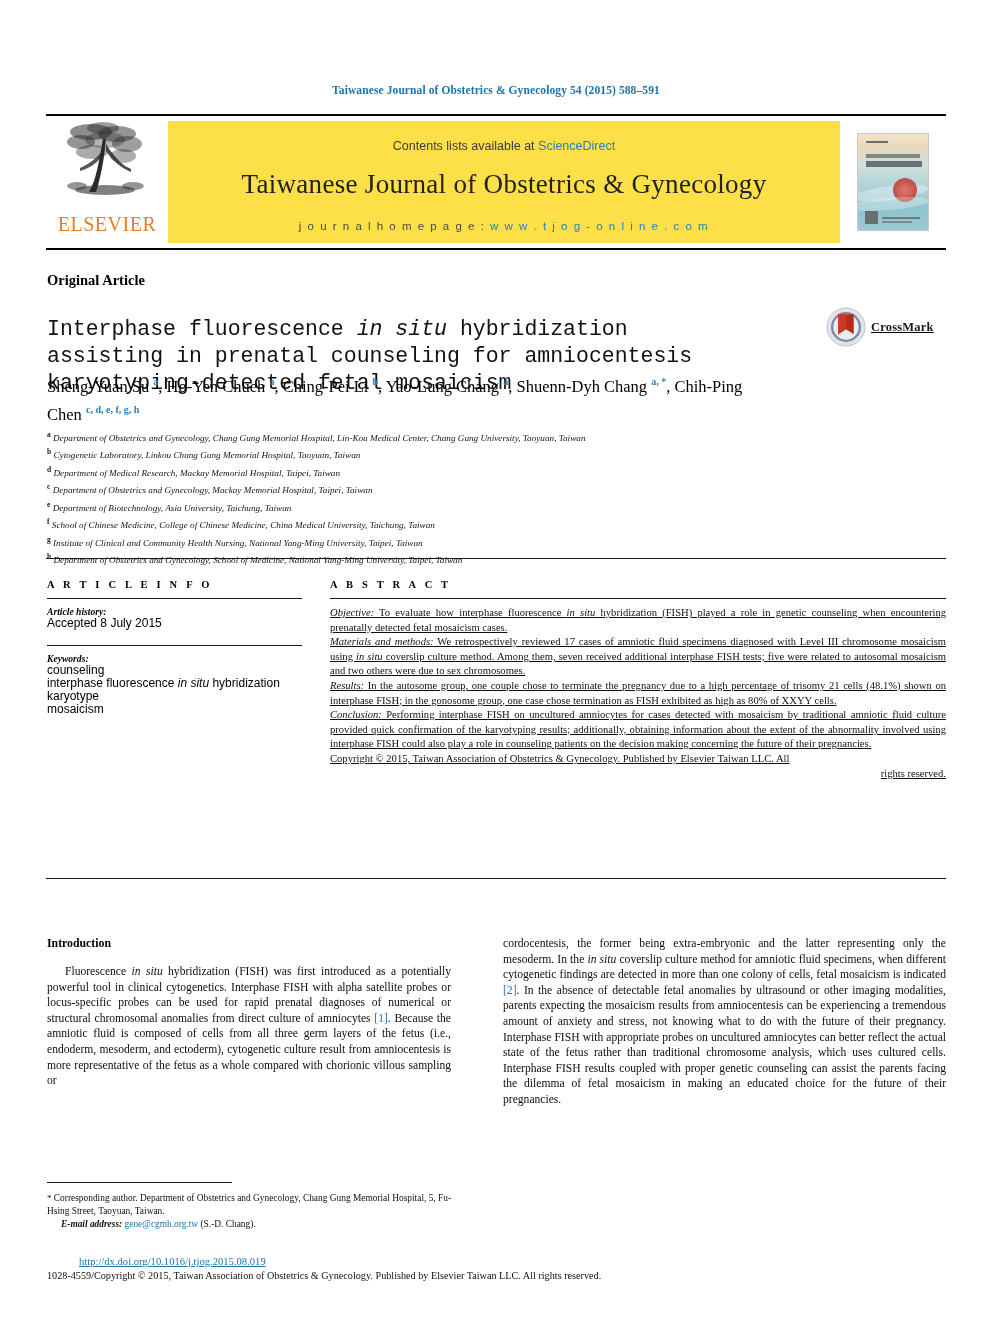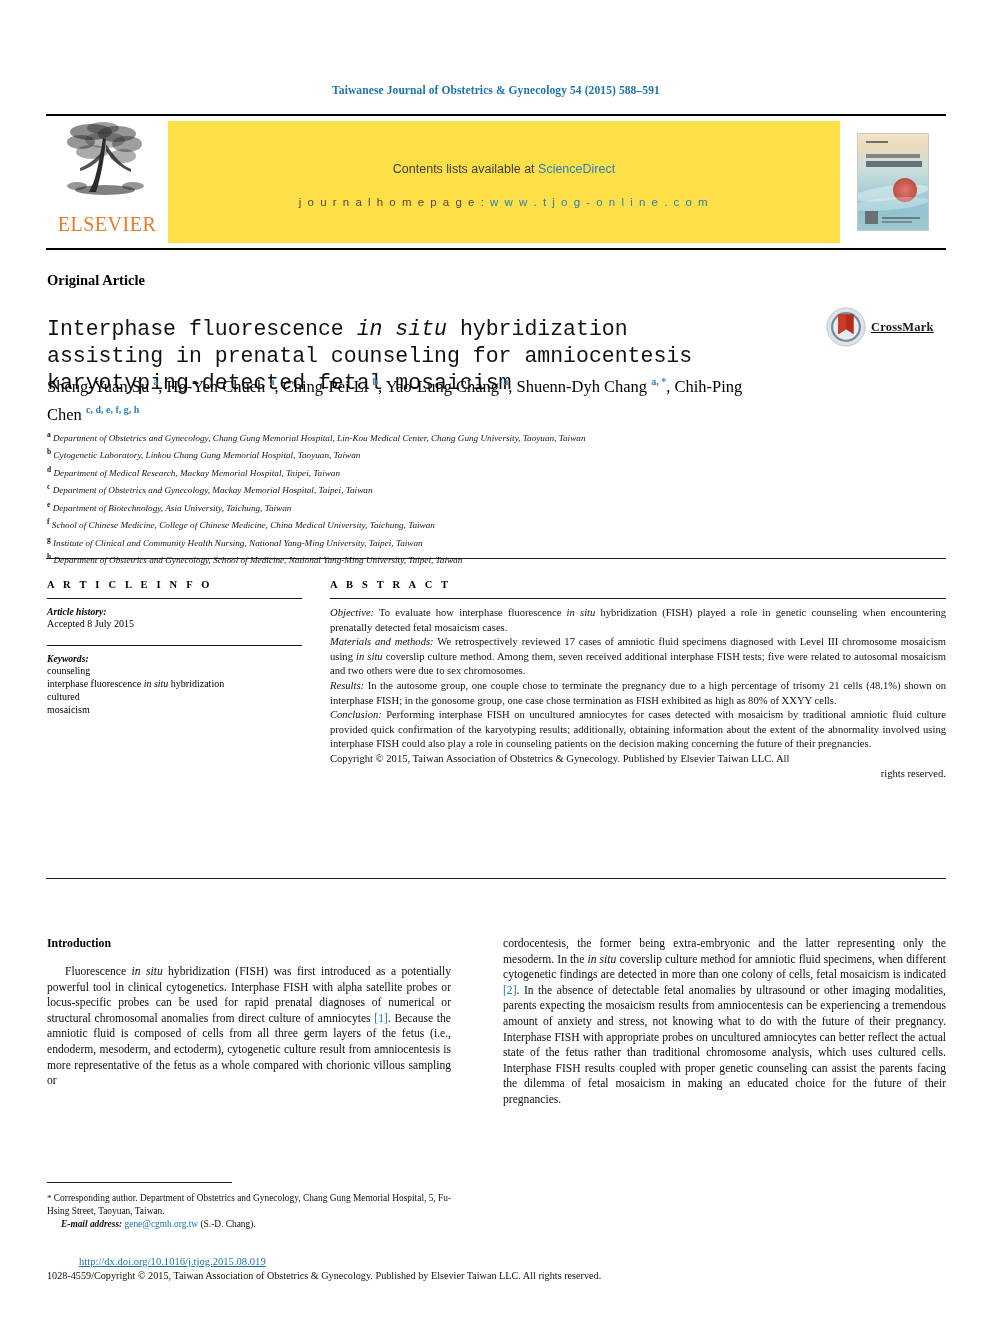--- a/index.html
+++ b/index.html
@@ -136,28 +136,28 @@
     letter-spacing: 3.2px; margin-bottom: 8px;
   }
   .hrule { border-top: 1.1px solid #1a1a1a; margin: 0 0 7px 0; }
   .hrule.wide { width: 255px; }
 
   .info-label {
     font-family: "Liberation Serif", serif; font-size: 9.6px; font-style: italic; font-weight: bold;
     margin: 0;
   }
   .info-val {
-    font-family: Liberation Serif, serif; font-size: 10px; margin: 0; line-height: 13px;
+    font-family: Liberation Sans, sans-serif; font-size: 12px; margin: 0; line-height: 13px;
   }
   .kw-block { margin-top: 15px; }
   .kw-rule { border-top: 1.1px solid #1a1a1a; margin-bottom: 7px; width: 255px; }
 
   .abstract-body {
     font-family: "Liberation Serif", serif; font-size: 10.6px; line-height: 14.6px;
-    text-align: justify; color: #101010;
+    text-align: justify; color: #101010; text-decoration: underline;
   }
   .abstract-body p { margin: 0; }
   .abstract-body .lead { font-style: italic; font-weight: normal; }
   .abstract-body i { font-style: italic; }
   .copyright { text-align: justify; }
   .copyright .last { display: block; text-align: right; }
 
   
   .col-left  { position: absolute; left: 47px;  top: 920px; width: 404px; }
   .col-right { position: absolute; left: 503px; top: 920px; width: 443px; }
@@ -222,20 +222,21 @@
             <ellipse cx="68" cy="66" rx="11" ry="4" opacity=".5"></ellipse>
           </g>
         </svg>
         <div class="elsevier-word">ELSEVIER</div>
       </div>
 
       <div class="mast-center">
         <div class="contents-line">
           <span>Contents lists available at </span><span class="sd">ScienceDirect</span>
         </div>
+        <div class="journal-name">Taiwanese Journal of Obstetrics &amp; Gynecology</div>
         <div class="homepage-line">
           <span>j o u r n a l   h o m e p a g e :  </span><span class="url">w w w . t j o g - o n l i n e . c o m</span>
         </div>
       </div>
 
       <div class="cover-box">
         <div class="cover-img">
           <div class="cv-top"></div>
           <div class="cv-t1"></div>
           <div class="cv-t2"></div>
@@ -287,21 +288,21 @@
   <div class="info-col">
     <div class="blockhead">A R T I C L E  I N F O</div>
     <div class="hrule wide"></div>
     <div class="info-label">Article history:</div>
     <div class="info-val">Accepted 8 July 2015</div>
     <div class="kw-block">
       <div class="kw-rule"></div>
       <div class="info-label">Keywords:</div>
       <div class="info-val">counseling</div>
       <div class="info-val">interphase fluorescence <i>in situ</i> hybridization</div>
-      <div class="info-val">cultured</div>
+      <div class="info-val">karyotype</div>
       <div class="info-val">mosaicism</div>
     </div>
   </div>
 
   <div class="abs-col">
     <div class="blockhead">A B S T R A C T</div>
     <div class="hrule"></div>
     <div class="abstract-body">
       <p>
         <i class="lead">Objective:</i><span> To evaluate how interphase fluorescence <i>in situ</i> hybridization (FISH) played a role in genetic counseling when encountering prenatally detected fetal mosaicism cases.</span>

